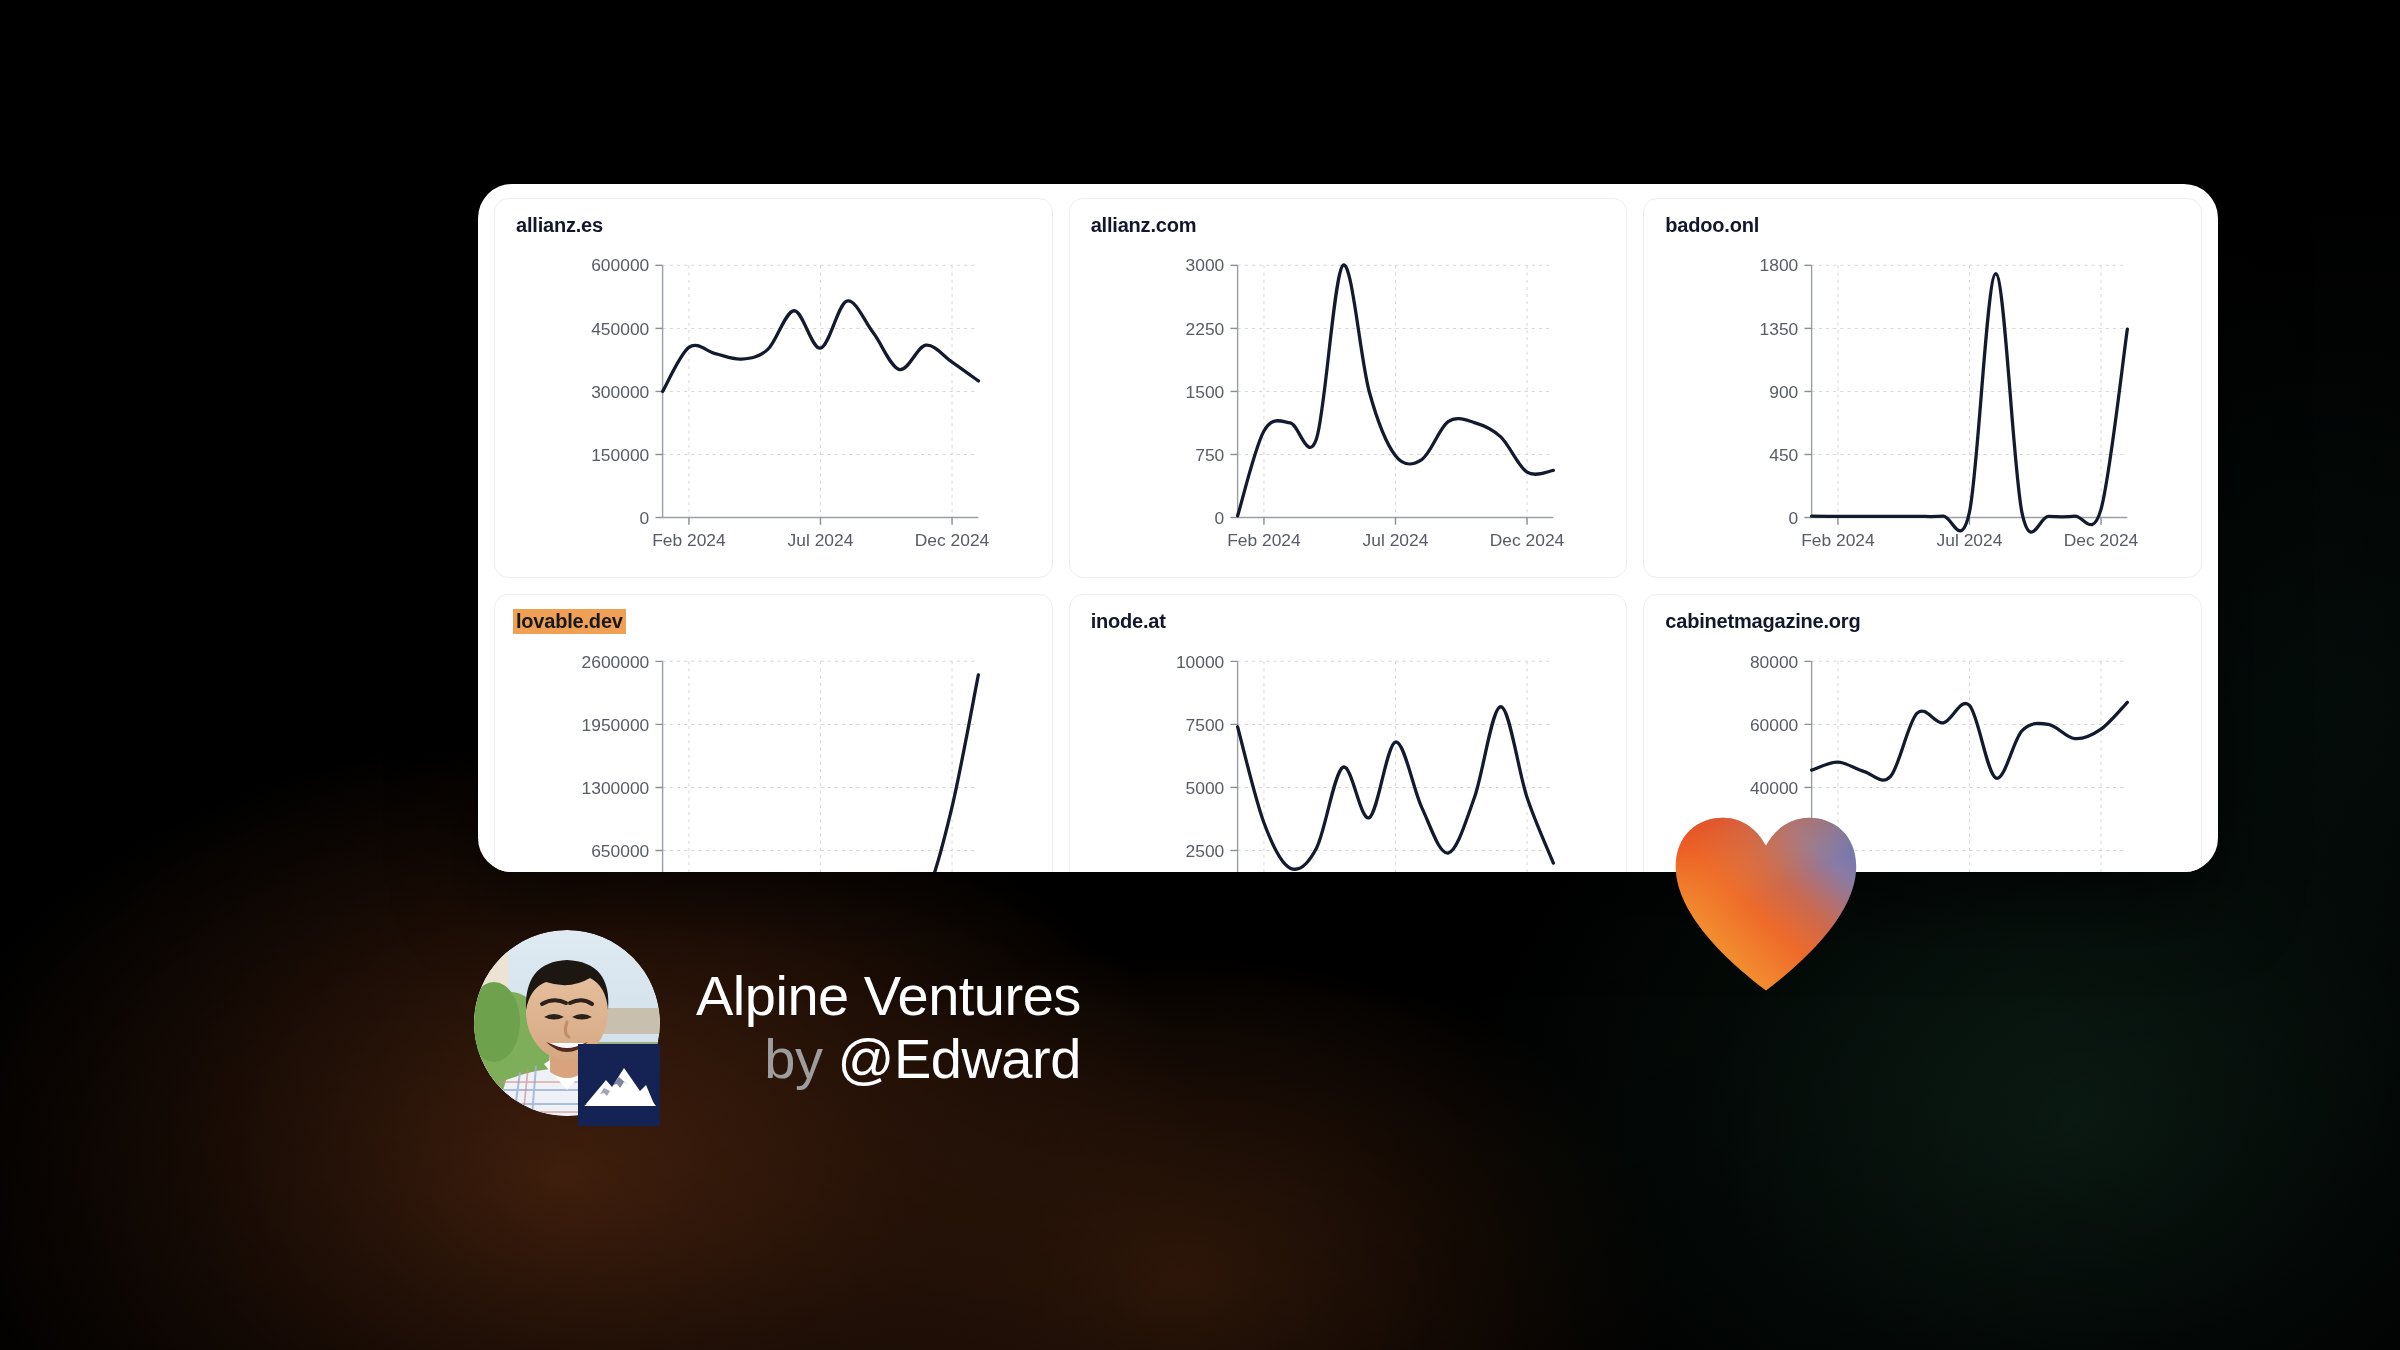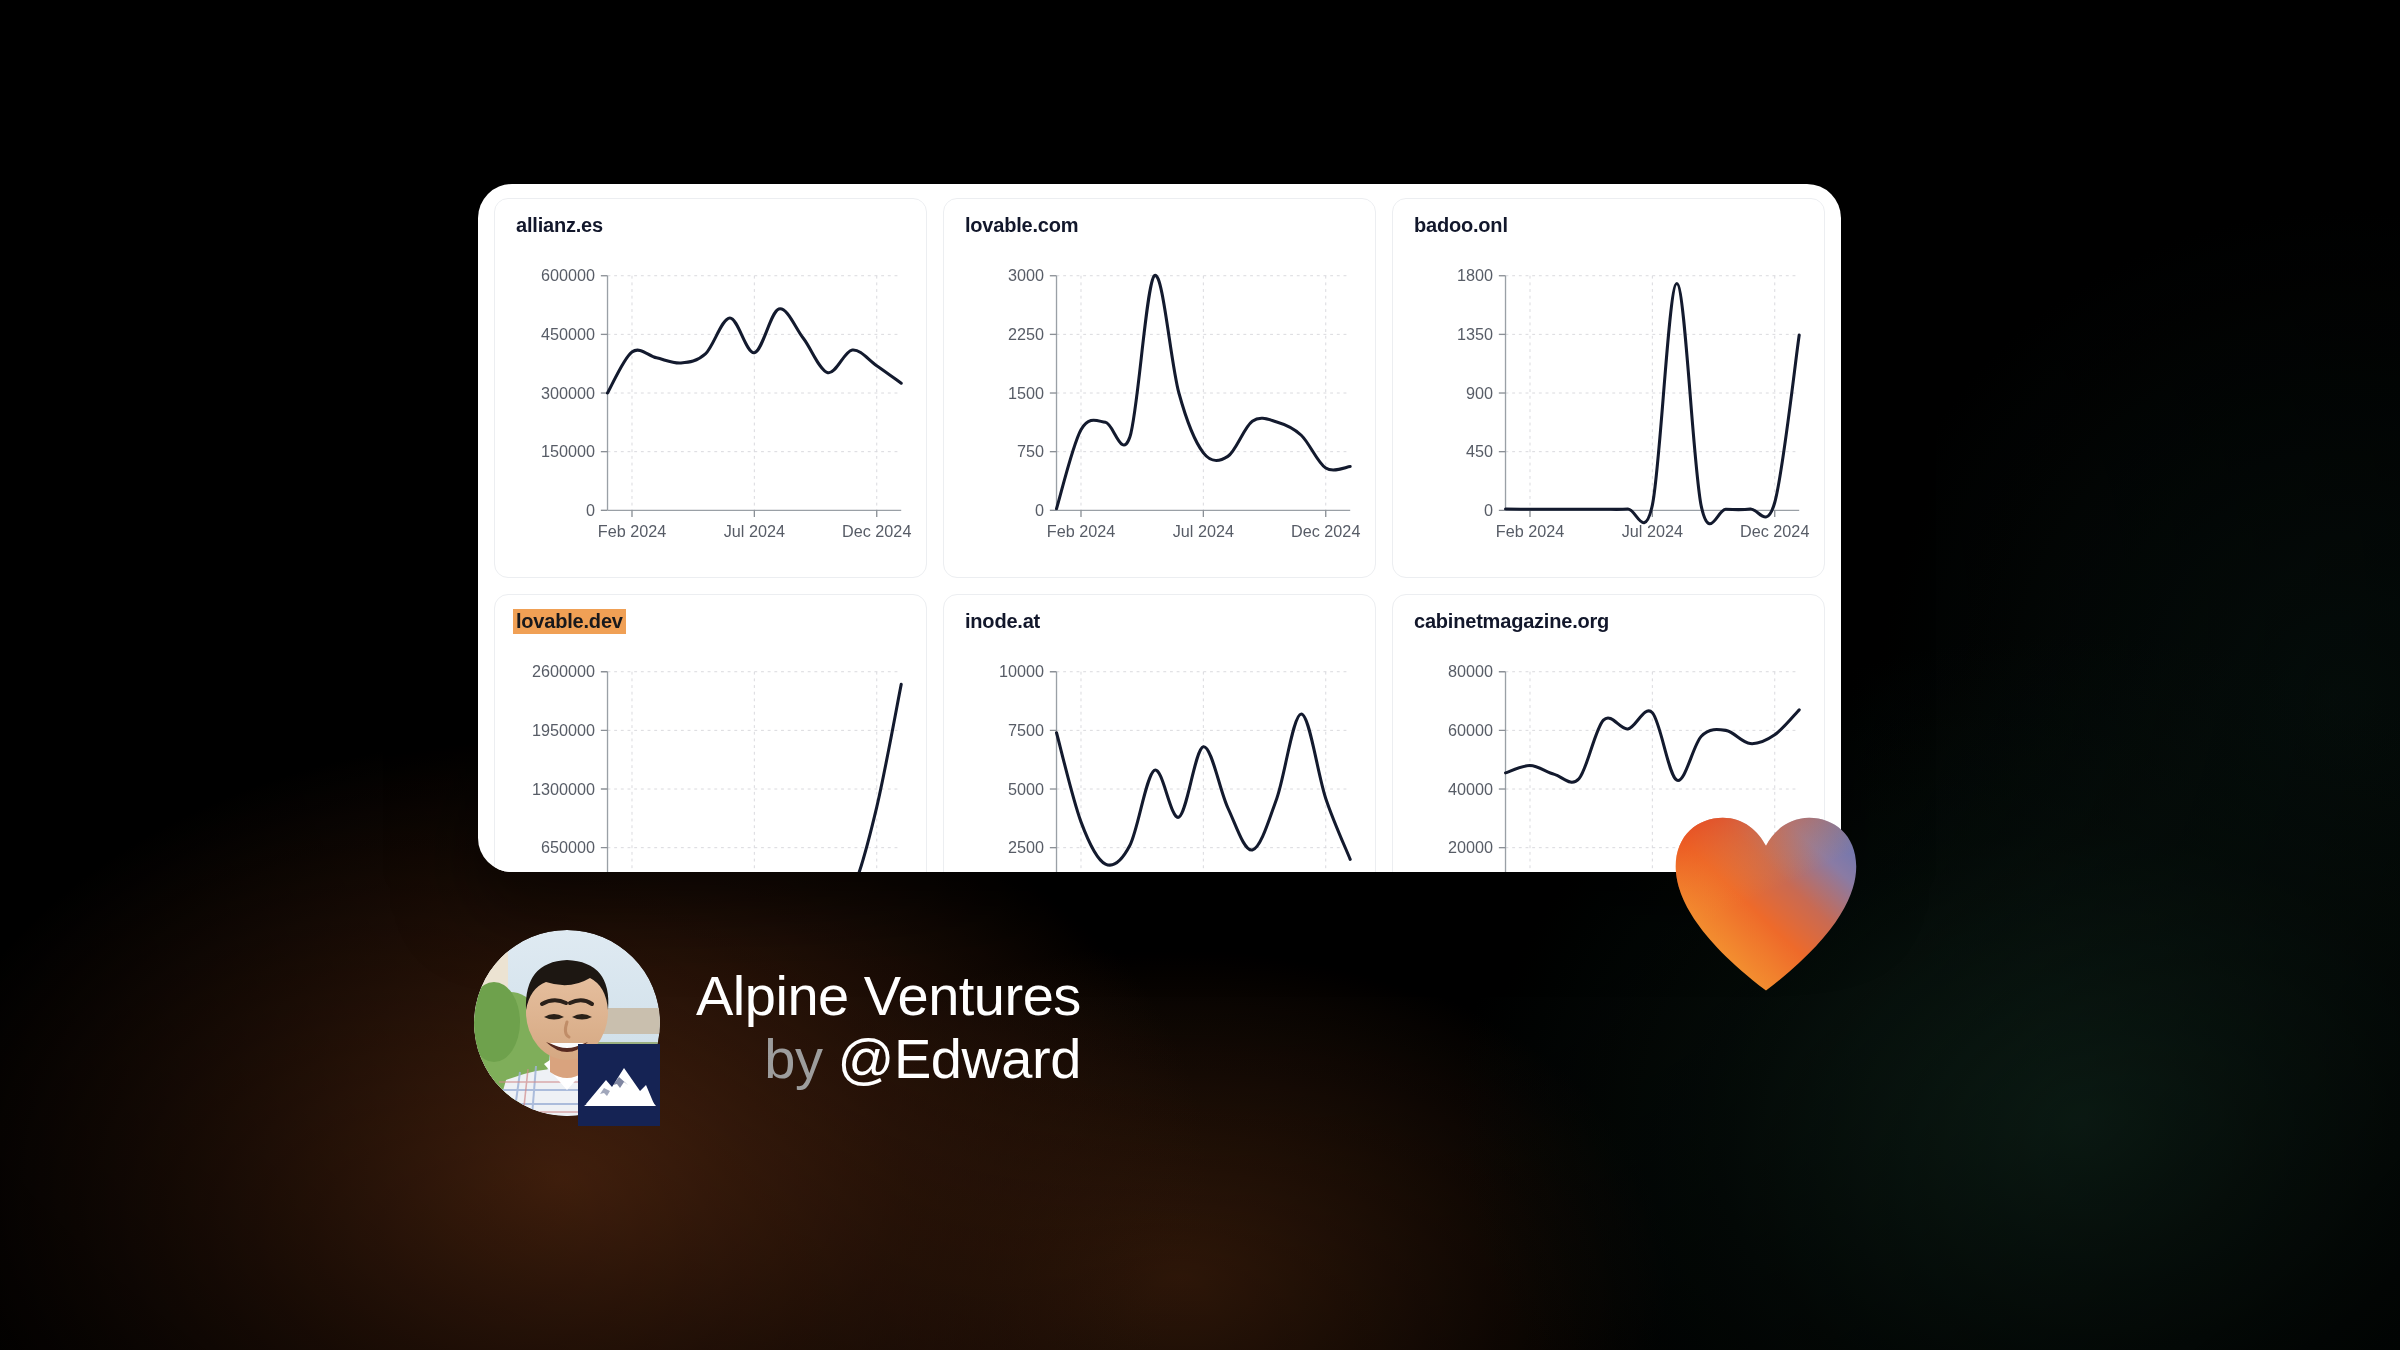--- a/index.html
+++ b/index.html
@@ -29,21 +29,21 @@
   }
   #bg-vignette {
     position:absolute; inset:0;
     background:radial-gradient(1500px 1100px at 1200px 620px, rgba(0,0,0,0) 30%, rgba(0,0,0,0.55) 100%);
   }
 
   
   #dashboard-card {
     position:absolute;
     left:478px; top:184px;
-    width:1363px; height:688px;
+    width:1740px; height:688px;
     background:#ffffff;
     border-radius:34px;
     overflow:hidden;
     box-shadow:0 30px 80px rgba(0,0,0,0.55);
   }
   #chart-grid {
     display:grid;
     grid-template-columns:repeat(3, 1fr);
     grid-template-rows:380px 380px;
     gap:16px;
@@ -158,21 +158,21 @@
             <line x1="118" y1="260" x2="426" y2="260" class="axis-line"></line>
             <line x1="143.66666666666666" y1="260" x2="143.66666666666666" y2="267" class="tick-mark"></line>
             <text x="143.66666666666666" y="288" class="tick-label xtick">Feb 2024</text>
             <line x1="272" y1="260" x2="272" y2="267" class="tick-mark"></line>
             <text x="272" y="288" class="tick-label xtick">Jul 2024</text>
             <line x1="400.3333333333333" y1="260" x2="400.3333333333333" y2="267" class="tick-mark"></line>
             <text x="400.3333333333333" y="288" class="tick-label xtick">Dec 2024</text>
             <path d="M 118 137 C 122.27777777777777 129.825, 135.11111111111111 100.1, 143.66666666666666 93.94999999999999 C 152.2222222222222 87.79999999999998, 160.77777777777777 98.18666666666665, 169.33333333333331 100.1 C 177.88888888888886 102.01333333333334, 186.44444444444446 106.11333333333334, 195 105.43 C 203.55555555555554 104.74666666666667, 212.1111111111111 103.85833333333333, 220.66666666666666 96 C 229.22222222222223 88.14166666666667, 237.77777777777777 58.485, 246.33333333333334 58.28 C 254.8888888888889 58.075, 263.44444444444446 96.34166666666667, 272 94.77000000000001 C 280.55555555555554 93.19833333333335, 289.11111111111114 51.37833333333335, 297.6666666666667 48.85000000000002 C 306.22222222222223 46.321666666666694, 314.77777777777777 68.46166666666669, 323.3333333333333 79.60000000000002 C 331.88888888888886 90.73833333333336, 340.44444444444446 113.63000000000001, 349 115.68 C 357.55555555555554 117.73, 366.11111111111114 93.13000000000001, 374.6666666666667 91.9 C 383.22222222222223 90.67, 391.77777777777777 102.49166666666665, 400.3333333333333 108.29999999999998 C 408.88888888888886 114.10833333333332, 421.72222222222223 123.675, 426 126.75" class="series-line"></path>
           </svg>
         </div></div>
-      <div class="chart-panel"><div class="panel-title">lovable.com</div><div class="plot-wrap">
+      <div class="chart-panel"><div class="panel-title">allianz.com</div><div class="plot-wrap">
           <svg viewBox="0 0 452 318" preserveAspectRatio="xMidYMid meet">
             <line x1="143.66666666666666" y1="14" x2="143.66666666666666" y2="260" class="grid-line"></line>
             <line x1="272" y1="14" x2="272" y2="260" class="grid-line"></line>
             <line x1="400.3333333333333" y1="14" x2="400.3333333333333" y2="260" class="grid-line"></line>
             <line x1="118" y1="198.5" x2="426" y2="198.5" class="grid-line"></line>
             <line x1="118" y1="137" x2="426" y2="137" class="grid-line"></line>
             <line x1="118" y1="75.5" x2="426" y2="75.5" class="grid-line"></line>
             <line x1="118" y1="14" x2="426" y2="14" class="grid-line"></line>
             <line x1="118" y1="14" x2="118" y2="260" class="axis-line"></line>
             <line x1="111" y1="260" x2="118" y2="260" class="tick-mark"></line>

